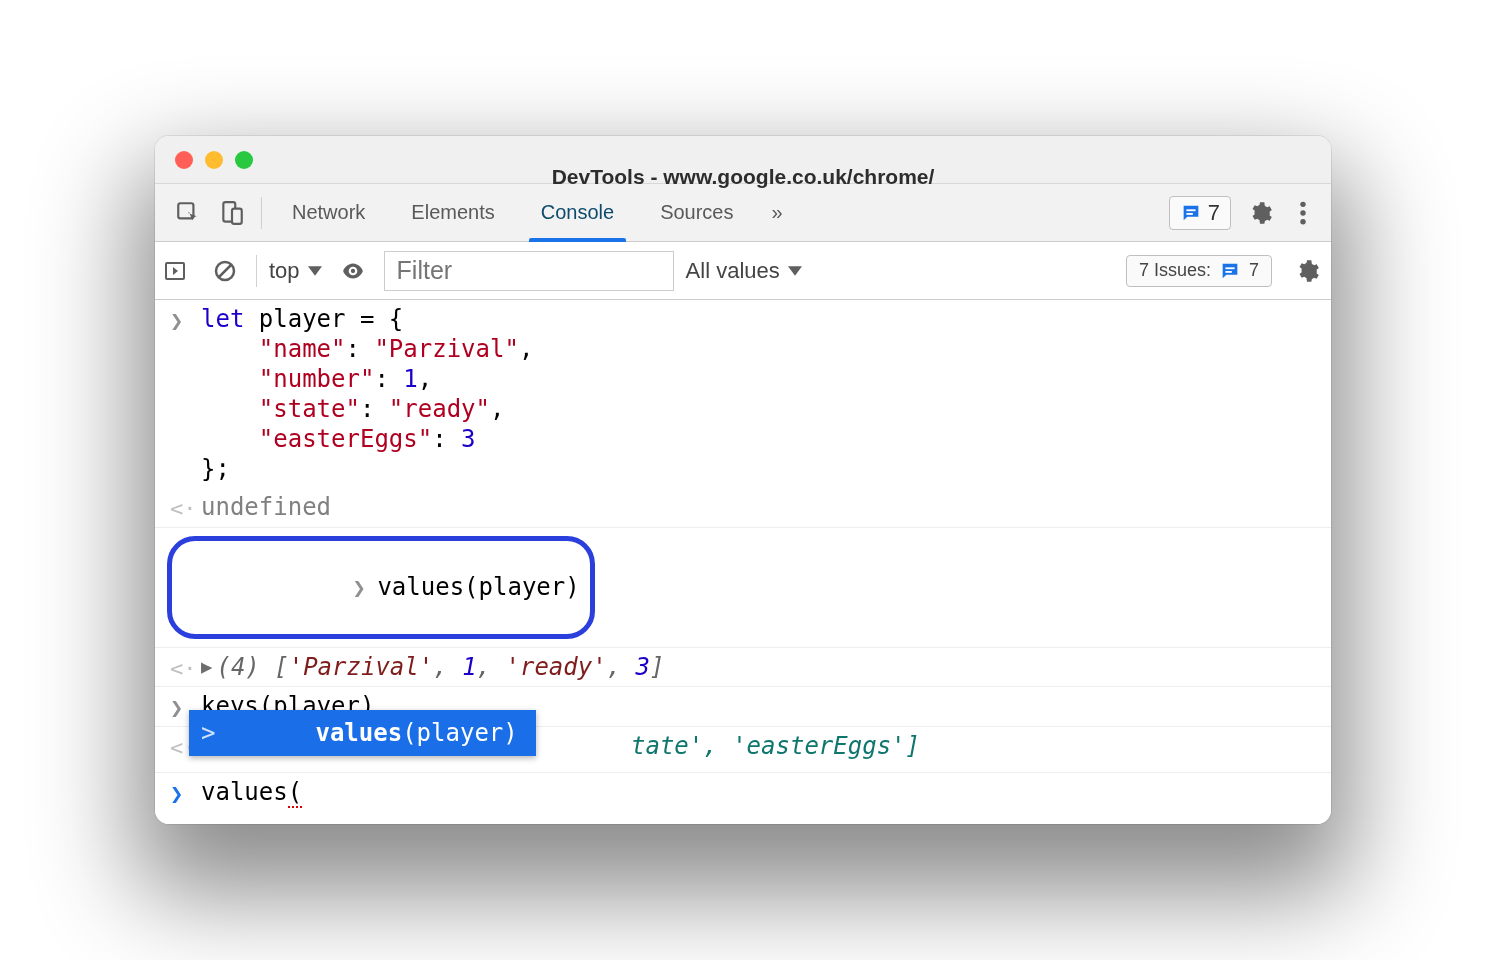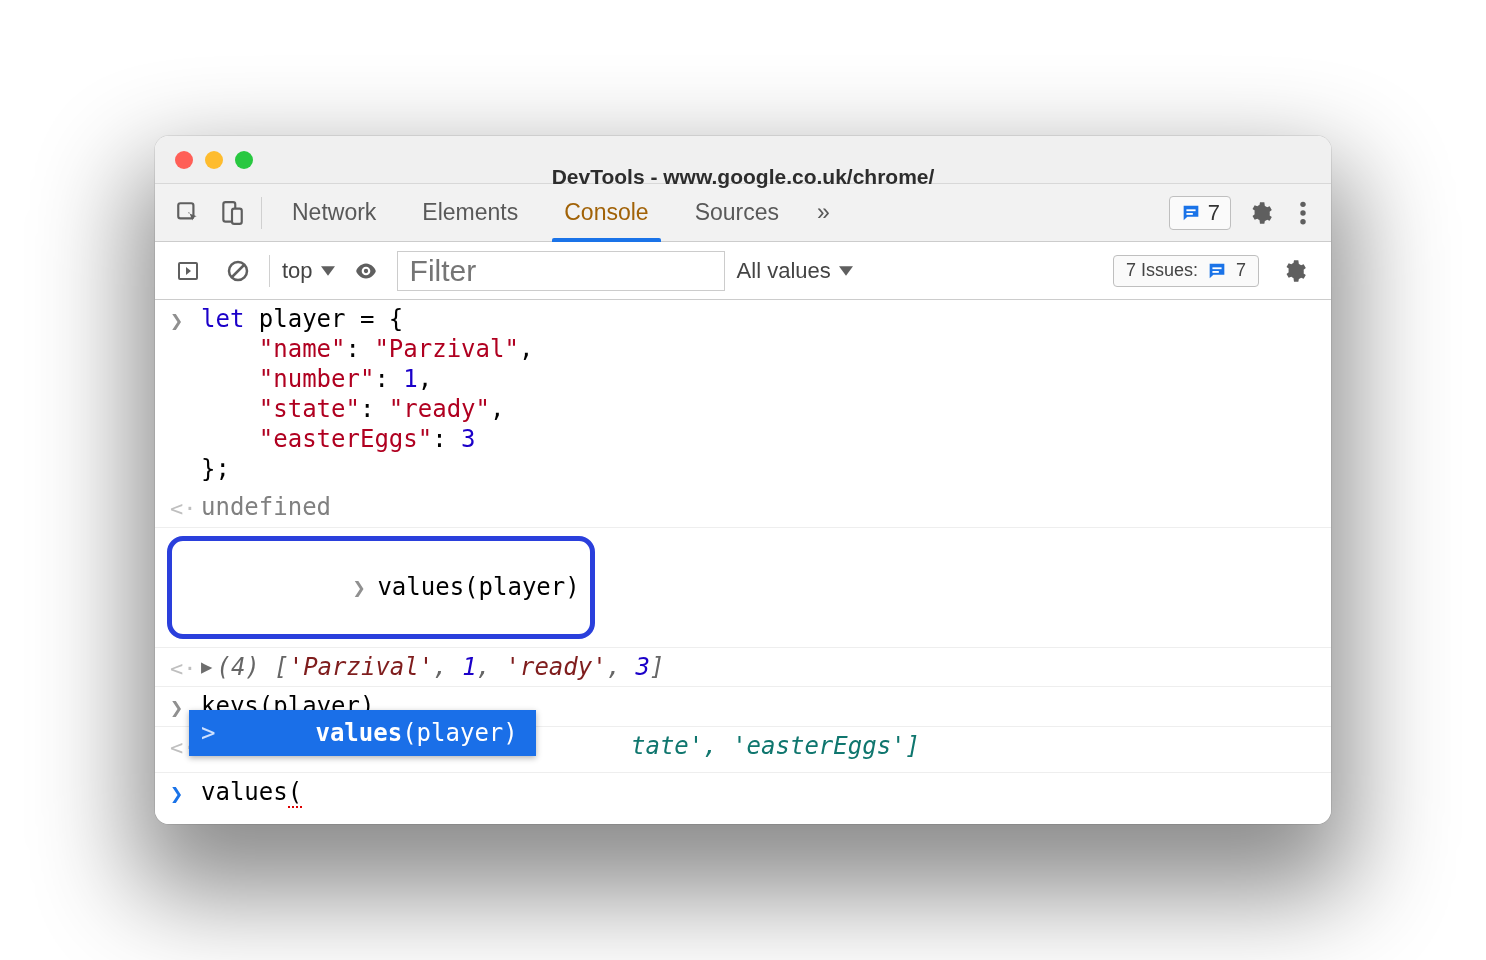--- a/index.html
+++ b/index.html
@@ -30,39 +30,39 @@
   .dot { width: 18px; height: 18px; border-radius: 50%; }
   .dot.red { background:#ff5f57; } .dot.yellow{background:#febc2e;} .dot.green{background:#28c840;}
   .title { position:absolute; left:0; right:0; text-align:center; font-size:21px; font-weight:600; color:#2d2d2d; pointer-events:none;margin-top:35px;}
   
   .tabbar {
     height: 58px; background:#f2f2f2; border-bottom:1px solid #ccc;
     display:flex; align-items:center; padding: 0 14px; gap: 6px;
   }
   .tb-iconbtn { width:38px; height:38px; display:flex; align-items:center; justify-content:center; color:#5f5f5f;}
   .tb-sep { width:1px; height:32px; background:#d0d0d0; margin:0 4px;}
-  .tab { font-size:23px; color:#595959; padding: 0 20px; height:100%; display:flex; align-items:center; position:relative;text-align:center;}
-  .tab.active { color:#a16207; }
+  .tab { font-size:20px; color:#595959; padding: 0 20px; height:100%; display:flex; align-items:center; position:relative;text-align:center;}
+  .tab.active { color:#0c4a6e; }
   .tab.active::after{ content:""; position:absolute; left:8px; right:8px; bottom:-1px; height:4px; background:#1a73e8; border-radius:2px 2px 0 0;}
   .spacer{flex:1;}
   .badge-btn{
     display:flex; align-items:center; gap:6px; border:1px solid #bfbfbf; border-radius:4px;
     padding:3px 10px; font-size:22px; color:#333; background:#fafafa;
   }
   .badge-btn .msgicon{ color:#1a73e8; }
   .gear,.kebab{ color:#5f5f5f; padding:0 10px;}
   
   .toolbar{
-    height:58px; border-bottom:1px solid #ccc; display:flex; align-items:center; padding:0 14px; gap:12px;
+    height:58px; border-bottom:1px solid #ccc; display:flex; align-items:center; padding:0 1px; gap:12px;
     font-size:22px; color:#444;
   }
   .toolbar .sep{width:1px;height:32px;background:#d0d0d0;}
   .ctx{ display:flex; align-items:center; gap:8px;}
   .filter-input{
-    width:328px; height:40px; border:1px solid #ccc; background:#fff; font-size:30px; padding:0 12px; color:#333;
+    width:290px; height:40px; border:1px solid #ccc; background:#fff; font-size:25px; padding:0 12px; color:#333;
   }
   .issues-btn{
     display:flex; align-items:center; gap:8px; border:1px solid #bfbfbf; border-radius:4px;
     padding:4px 12px; font-size:18px; background:#fafafa;
   }
   .issues-btn .msgicon{color:#1a73e8;}
   
   .console{ flex:1; overflow:hidden; background:#fff; font-family: Menlo, Consolas, monospace; font-size:24px; line-height:1.25;}
   .row{ display:flex; padding:4px 12px 4px 12px; }
   .row.border-b{ border-bottom:1px solid #eee;}
@@ -72,21 +72,21 @@
   .kw{color:#1b00c9;}
   .key{color:#b00020;}
   .str{color:#b00020;}
   .num{color:#1b00c9;}
   .arrpreview{ font-style:italic; color:#666;}
   .arrpreview .str{ color:#7f1d1d;}
   .arrpreview .num{ color:#1b00c9;}
   .undef{color:#808080;}
   .disclosure{ color:#6d6d6d; font-size:19px; display:inline-block; transform:translateY(-2px); margin-right:4px;}
   .highlight{
-    display:inline-block; border:5px solid #2a3fdc; border-radius:16px; padding:0 10px 2px 4px;
+    display:inline-block; border:5px solid #2a3fdc; border-radius:28px; padding:0 10px 2px 4px;
   }
   
   .suggest-wrap{ position:relative;}
   .suggest{
     position:absolute; left:34px; top:-17px; height:46px;
     background:#1a6fe8; color:#fff; font-family:Menlo,Consolas,monospace;
     font-size:24px; display:flex; align-items:center; padding:0 18px 0 12px;
     box-shadow:0 2px 6px rgba(0,0,0,.3);
   }
   .suggest .sprompt{ color:#cfe1ff; margin-right:100px; }

